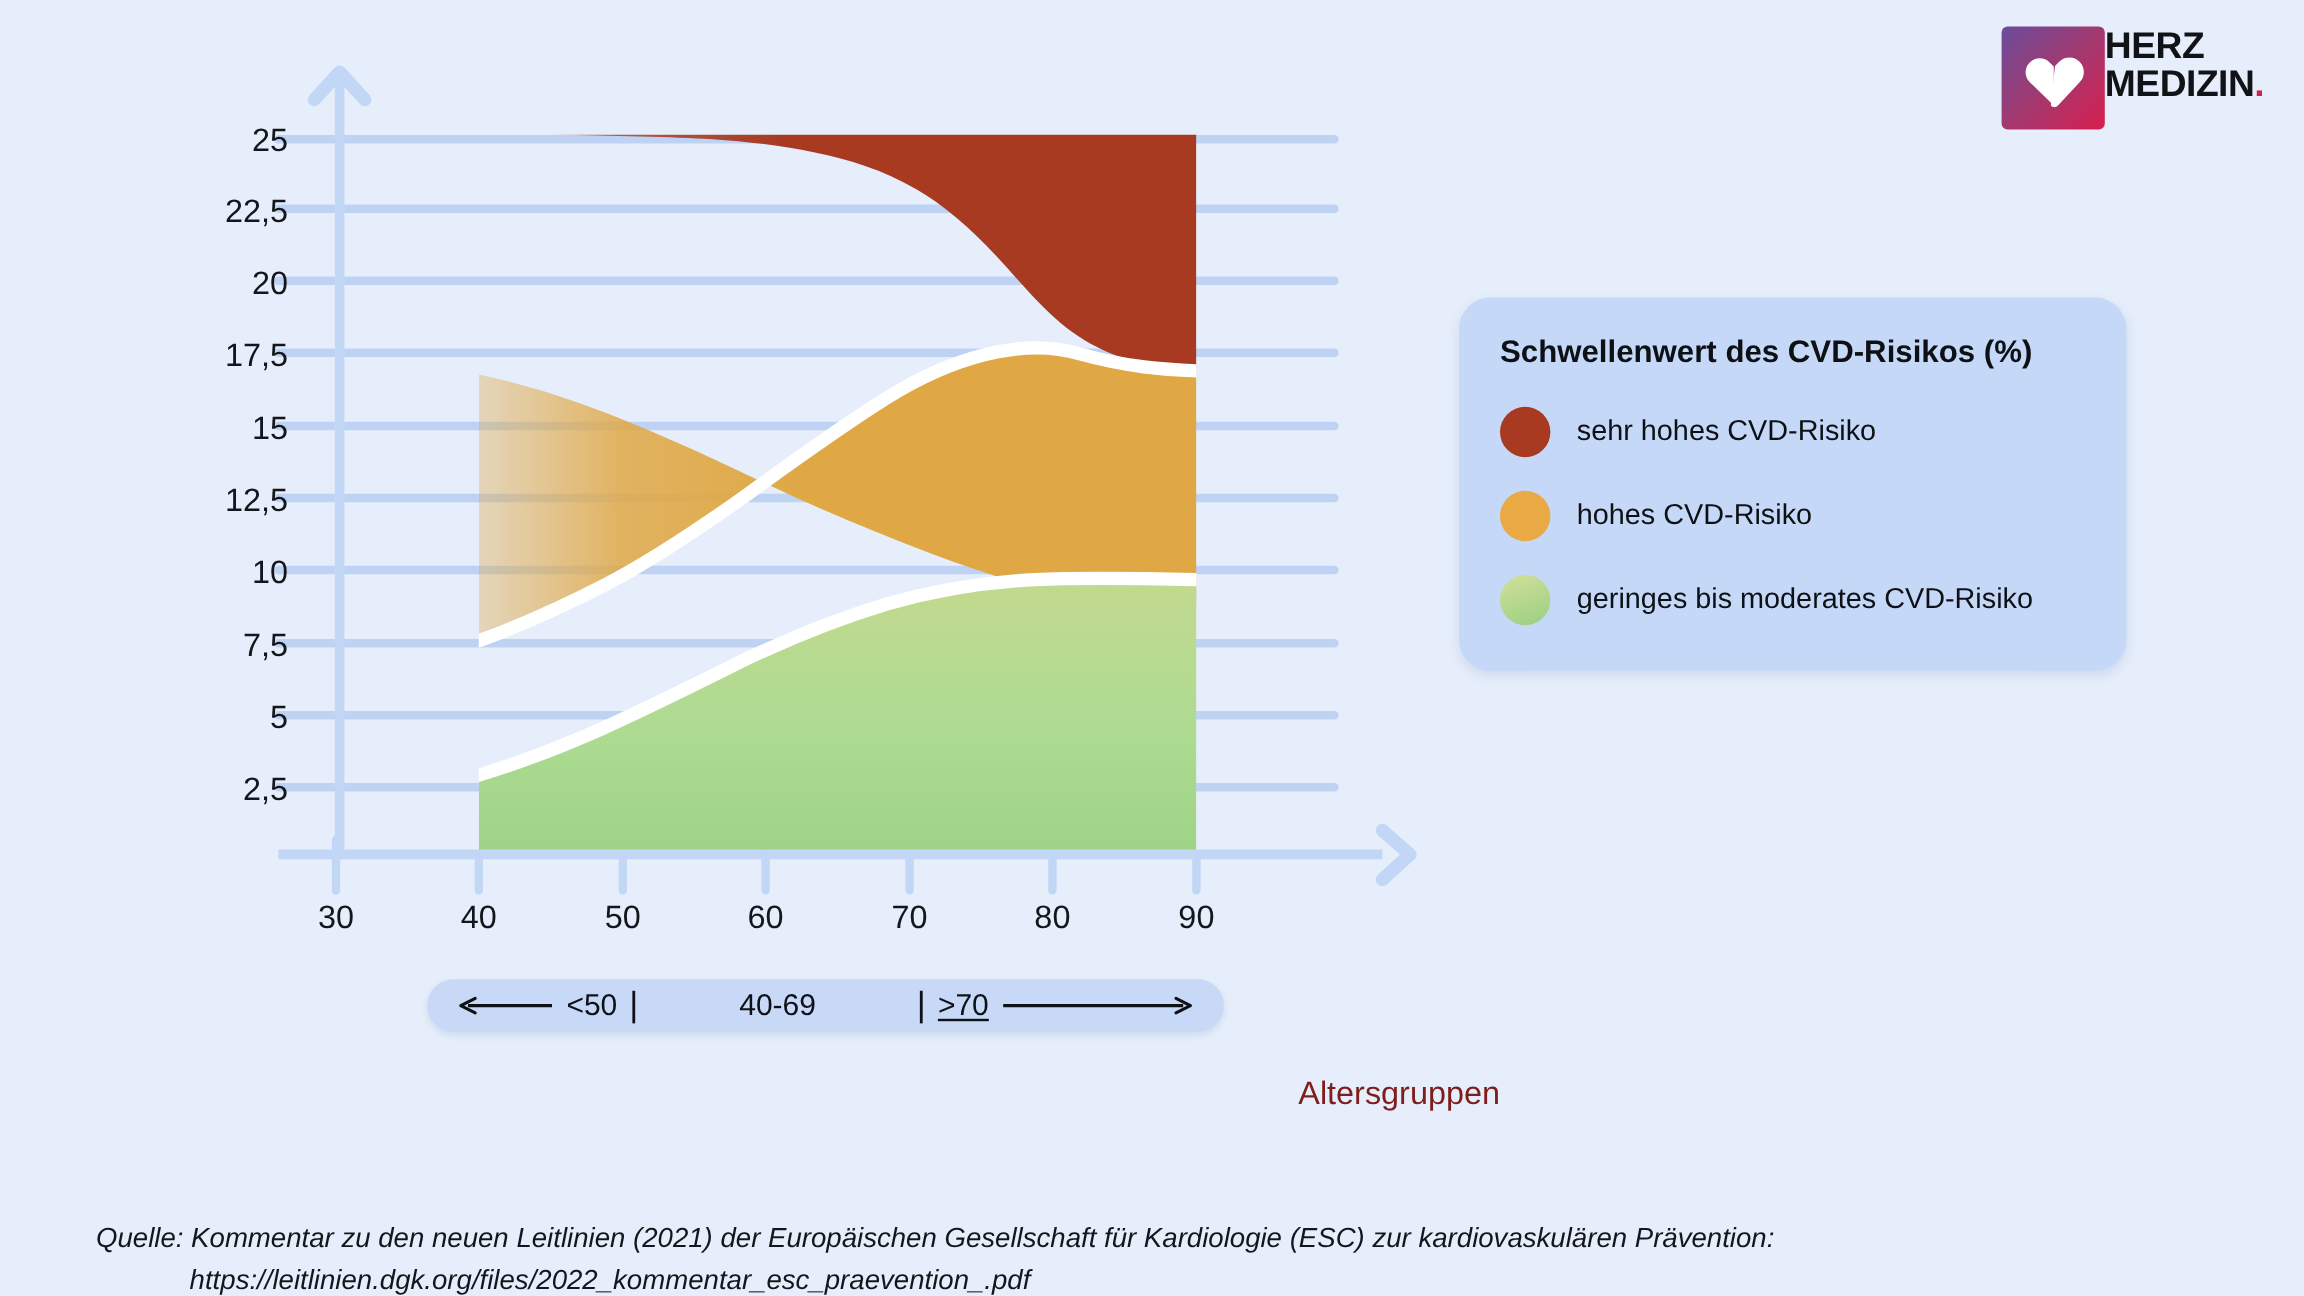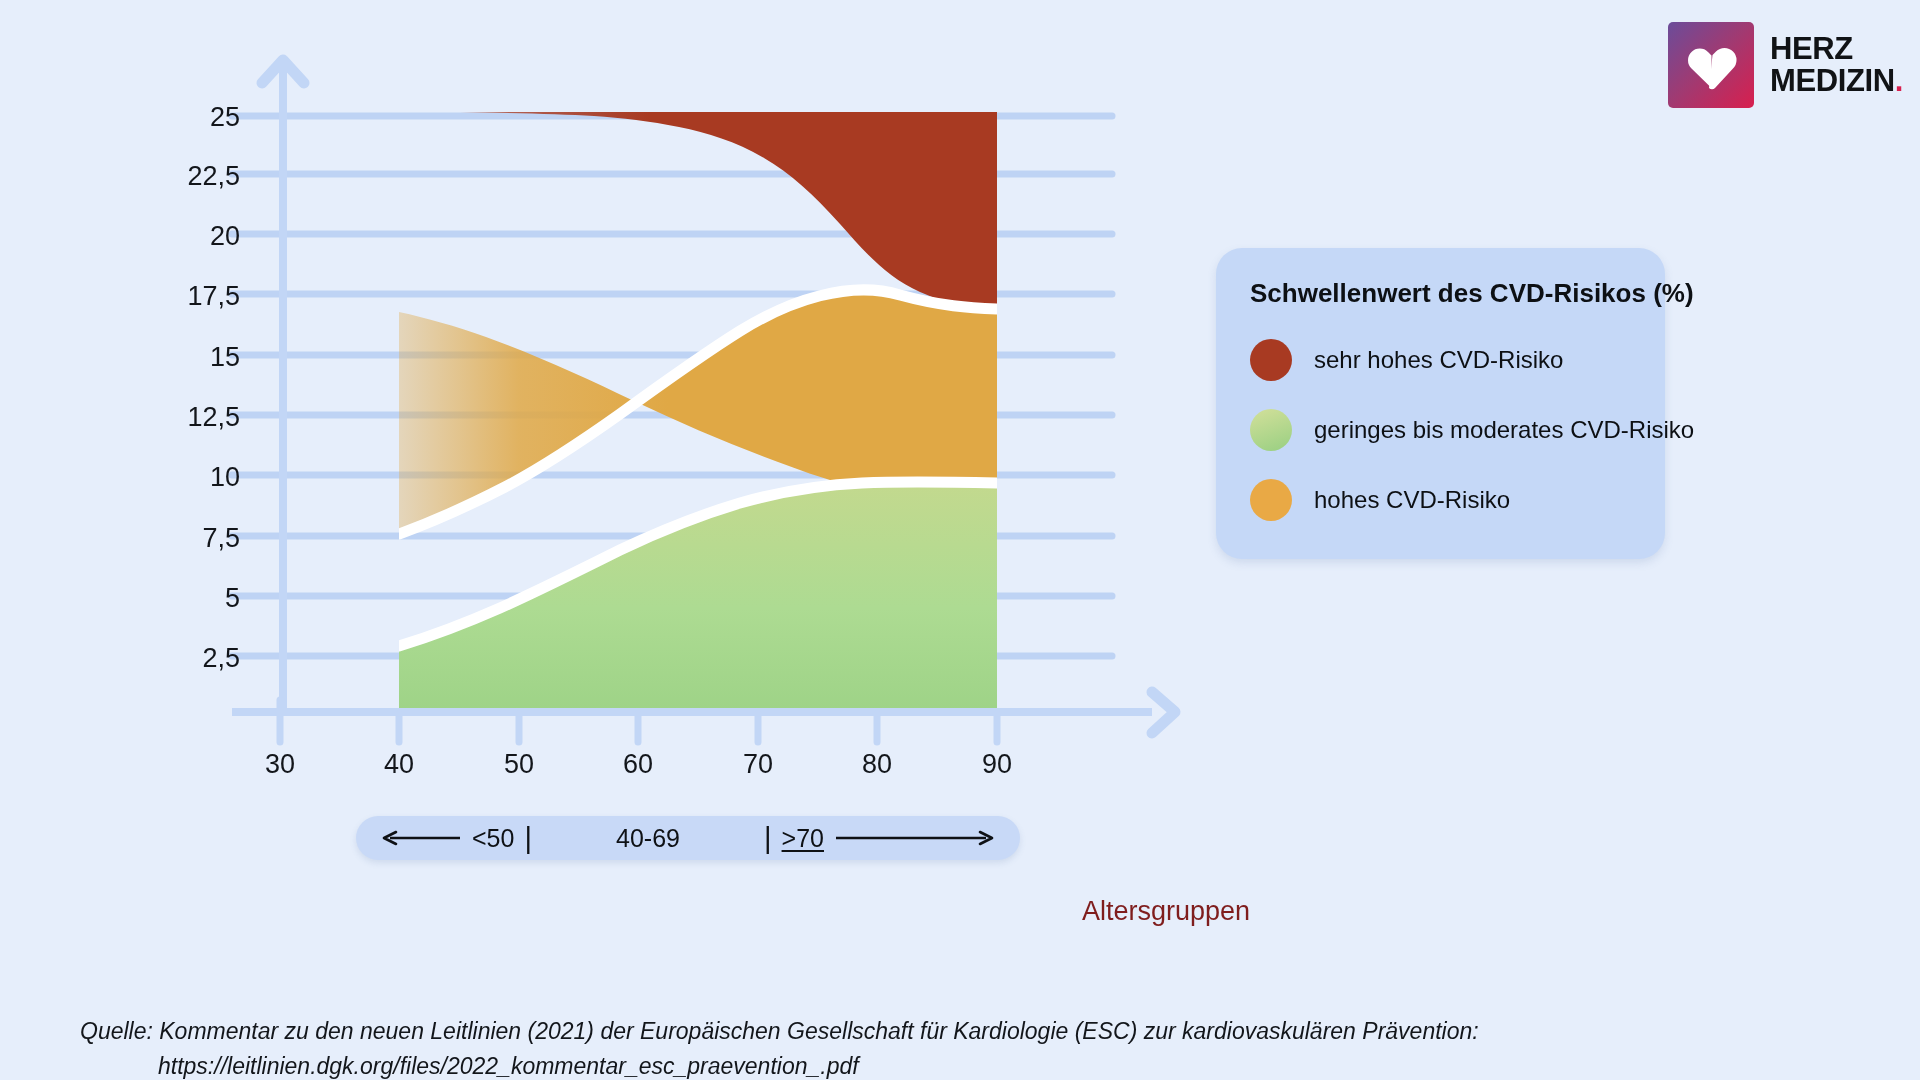--- a/index.html
+++ b/index.html
@@ -16,22 +16,22 @@
     position: relative;
     color: #15181d;
   }
 
   
   #logo {
     position: absolute;
     top: 22px;
     left: 1668px;
     display: flex;
-    align-items: center;
-    gap: 16px;
+    align-items: flex-start;
+    gap: 0;
   }
   #logo-mark {
     width: 86px;
     height: 86px;
     border-radius: 5px;
     background: linear-gradient(135deg, #6b4c9a 0%, #a03a72 48%, #d81f4e 100%);
     display: flex;
     align-items: center;
     justify-content: center;
   }
@@ -108,21 +108,21 @@
     text-align: right;
     font-size: 27px;
     color: #7f1d1d;
   }
 
   
   #legend {
     position: absolute;
     left: 1216px;
     top: 248px;
-    width: 449px;
+    width: 556px;
     background: #c5d8f7;
     border-radius: 26px;
     padding: 30px 34px 34px 34px;
     box-sizing: border-box;
     box-shadow: 0 4px 9px rgba(90,120,170,0.17);
   }
   #legend-title {
     font-size: 26px;
     font-weight: bold;
     color: #0d1014;
@@ -340,26 +340,26 @@
 
 <div id="legend">
   <div id="legend-title">Schwellenwert des CVD-Risikos (%)</div>
 
   <div class="legend-row">
     <span class="legend-swatch" style="background:#a83a22"></span>
     <span class="legend-label">sehr hohes CVD-Risiko</span>
   </div>
 
   <div class="legend-row">
+    <span class="legend-swatch" style="background:#e9a945"></span>
+    <span class="legend-label">hohes CVD-Risiko</span>
+  </div>
+
+  <div class="legend-row">
     <span class="legend-swatch" style="background:linear-gradient(160deg,#d3e09a,#98cf82)"></span>
     <span class="legend-label">geringes bis moderates CVD-Risiko</span>
-  </div>
-
-  <div class="legend-row">
-    <span class="legend-swatch" style="background:#e9a945"></span>
-    <span class="legend-label">hohes CVD-Risiko</span>
   </div>
 </div>
 
 <div id="source">
   <span>Quelle: Kommentar zu den neuen Leitlinien (2021) der Europäischen Gesellschaft für Kardiologie (ESC) zur kardiovaskulären Prävention:</span>
   <span id="source-url">https://leitlinien.dgk.org/files/2022_kommentar_esc_praevention_.pdf</span>
 </div>
 
 </body></html>

